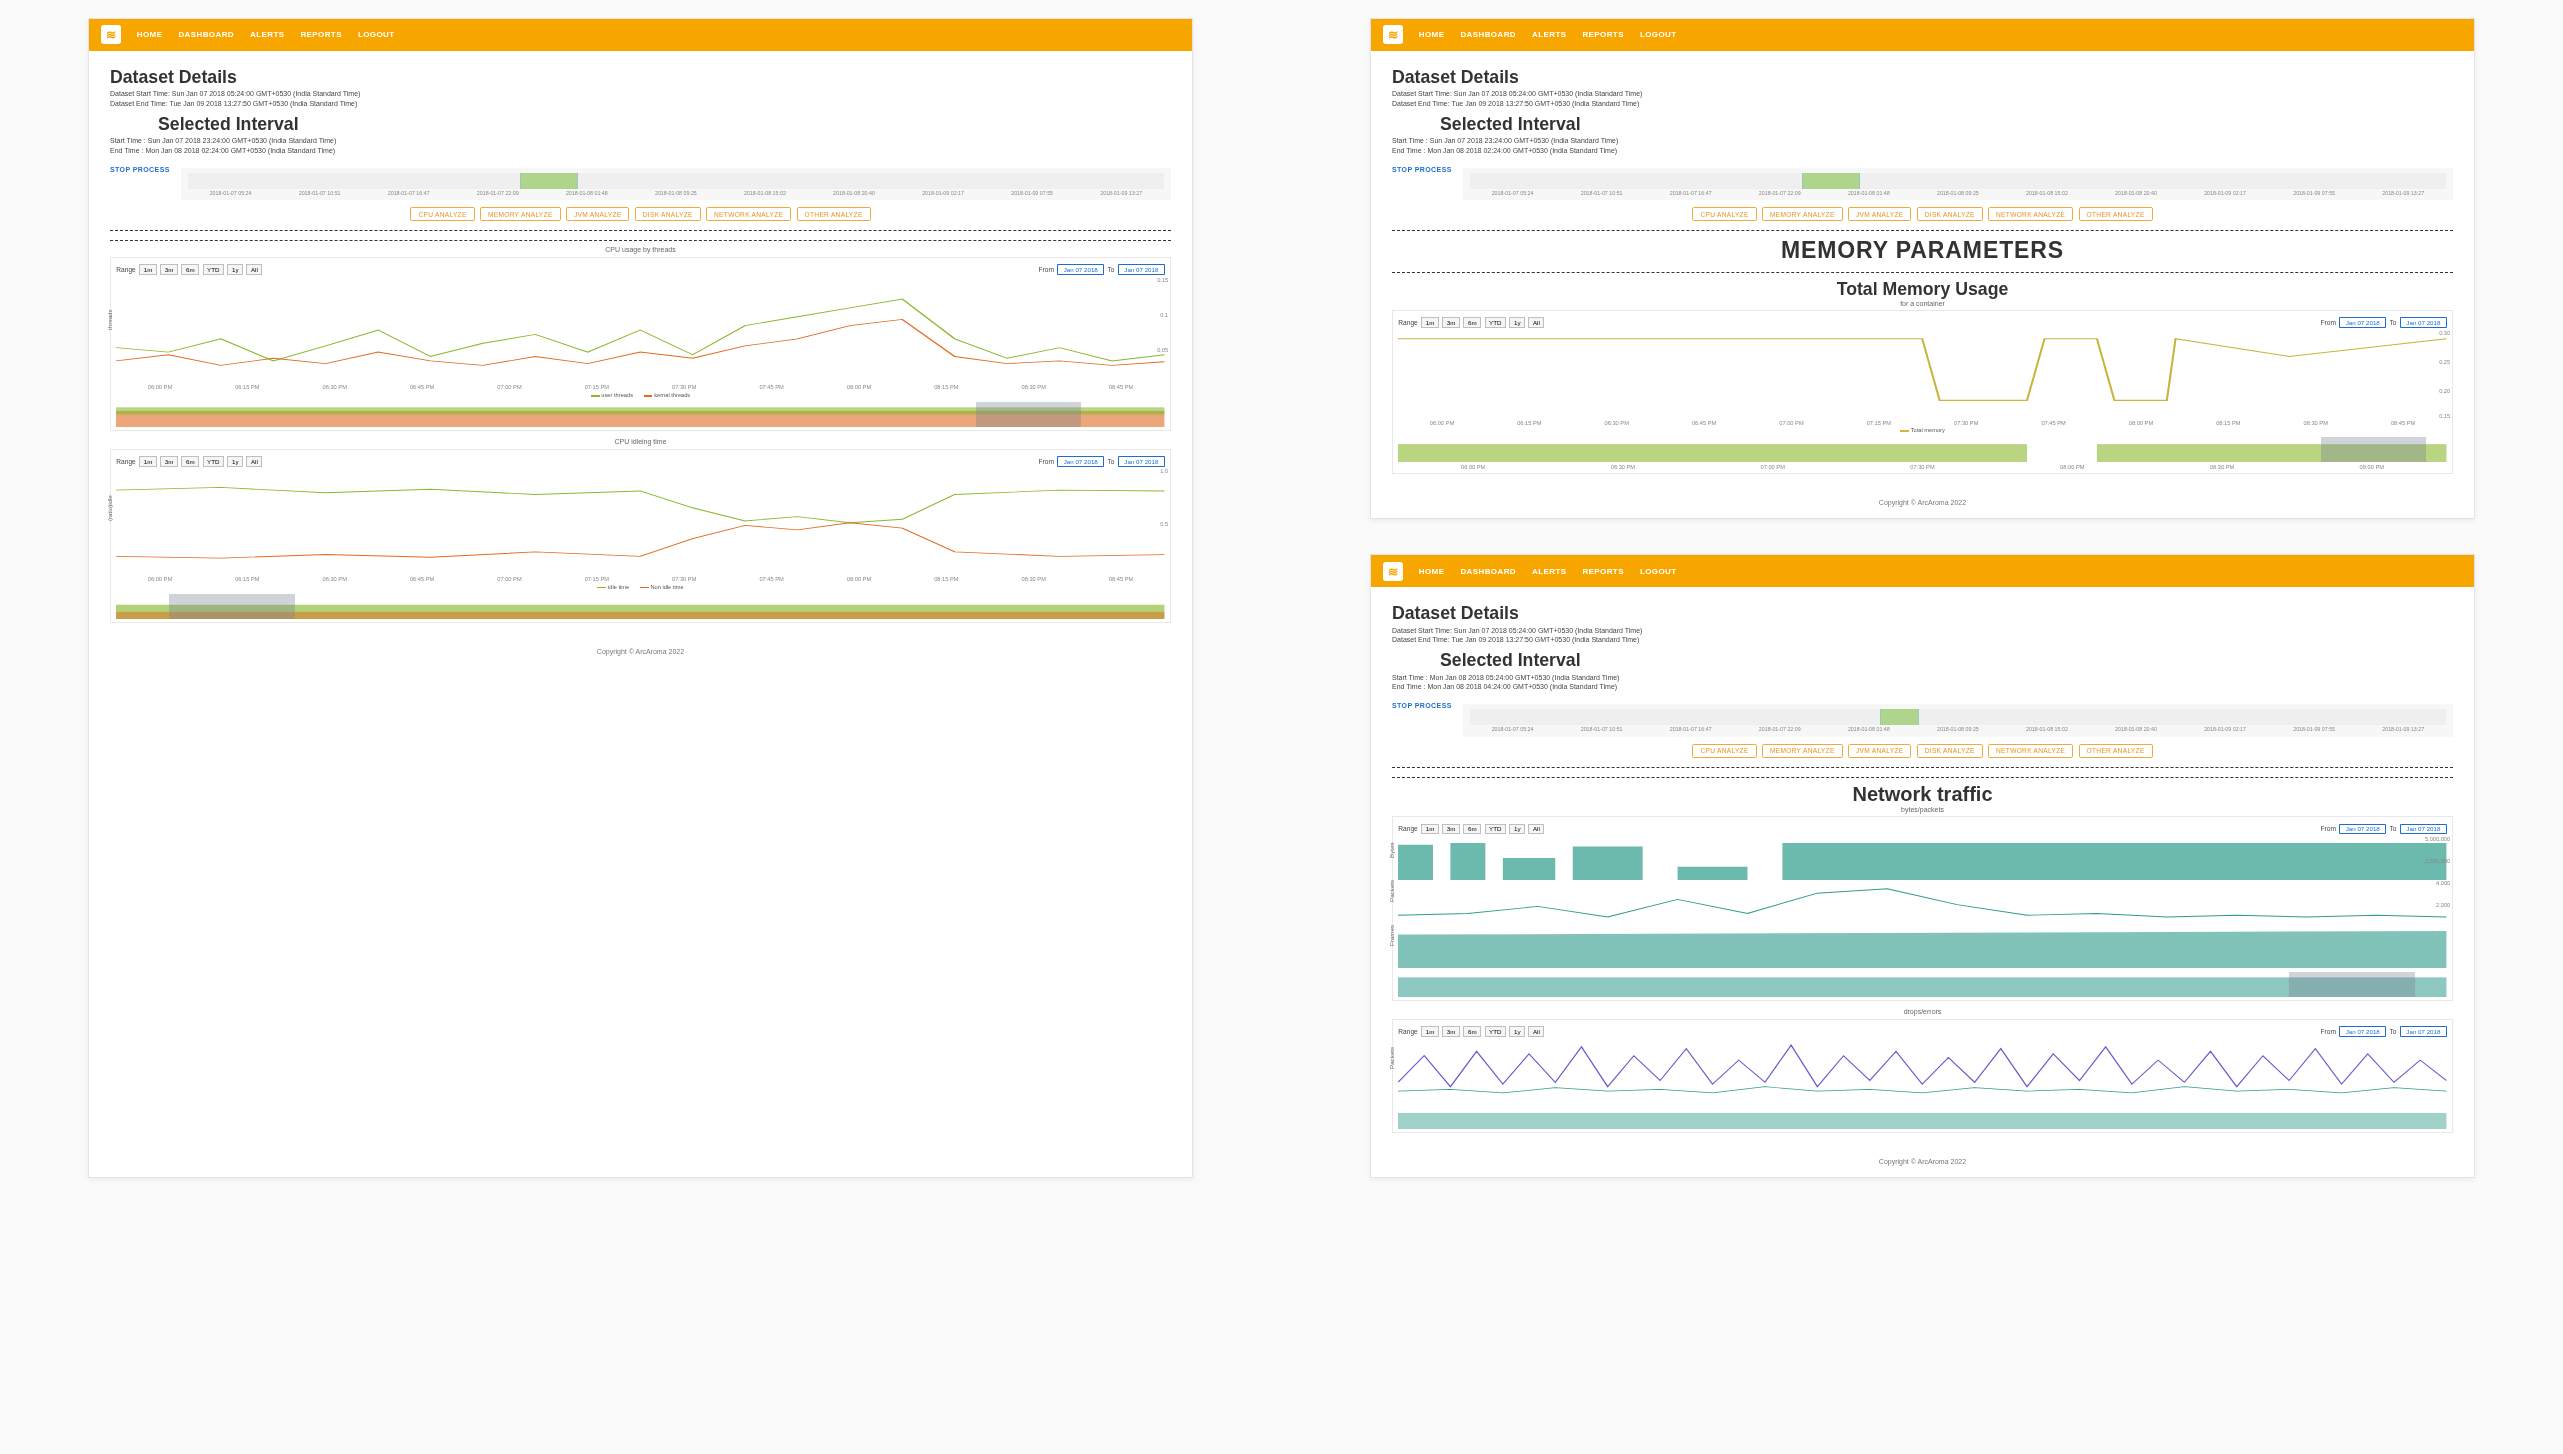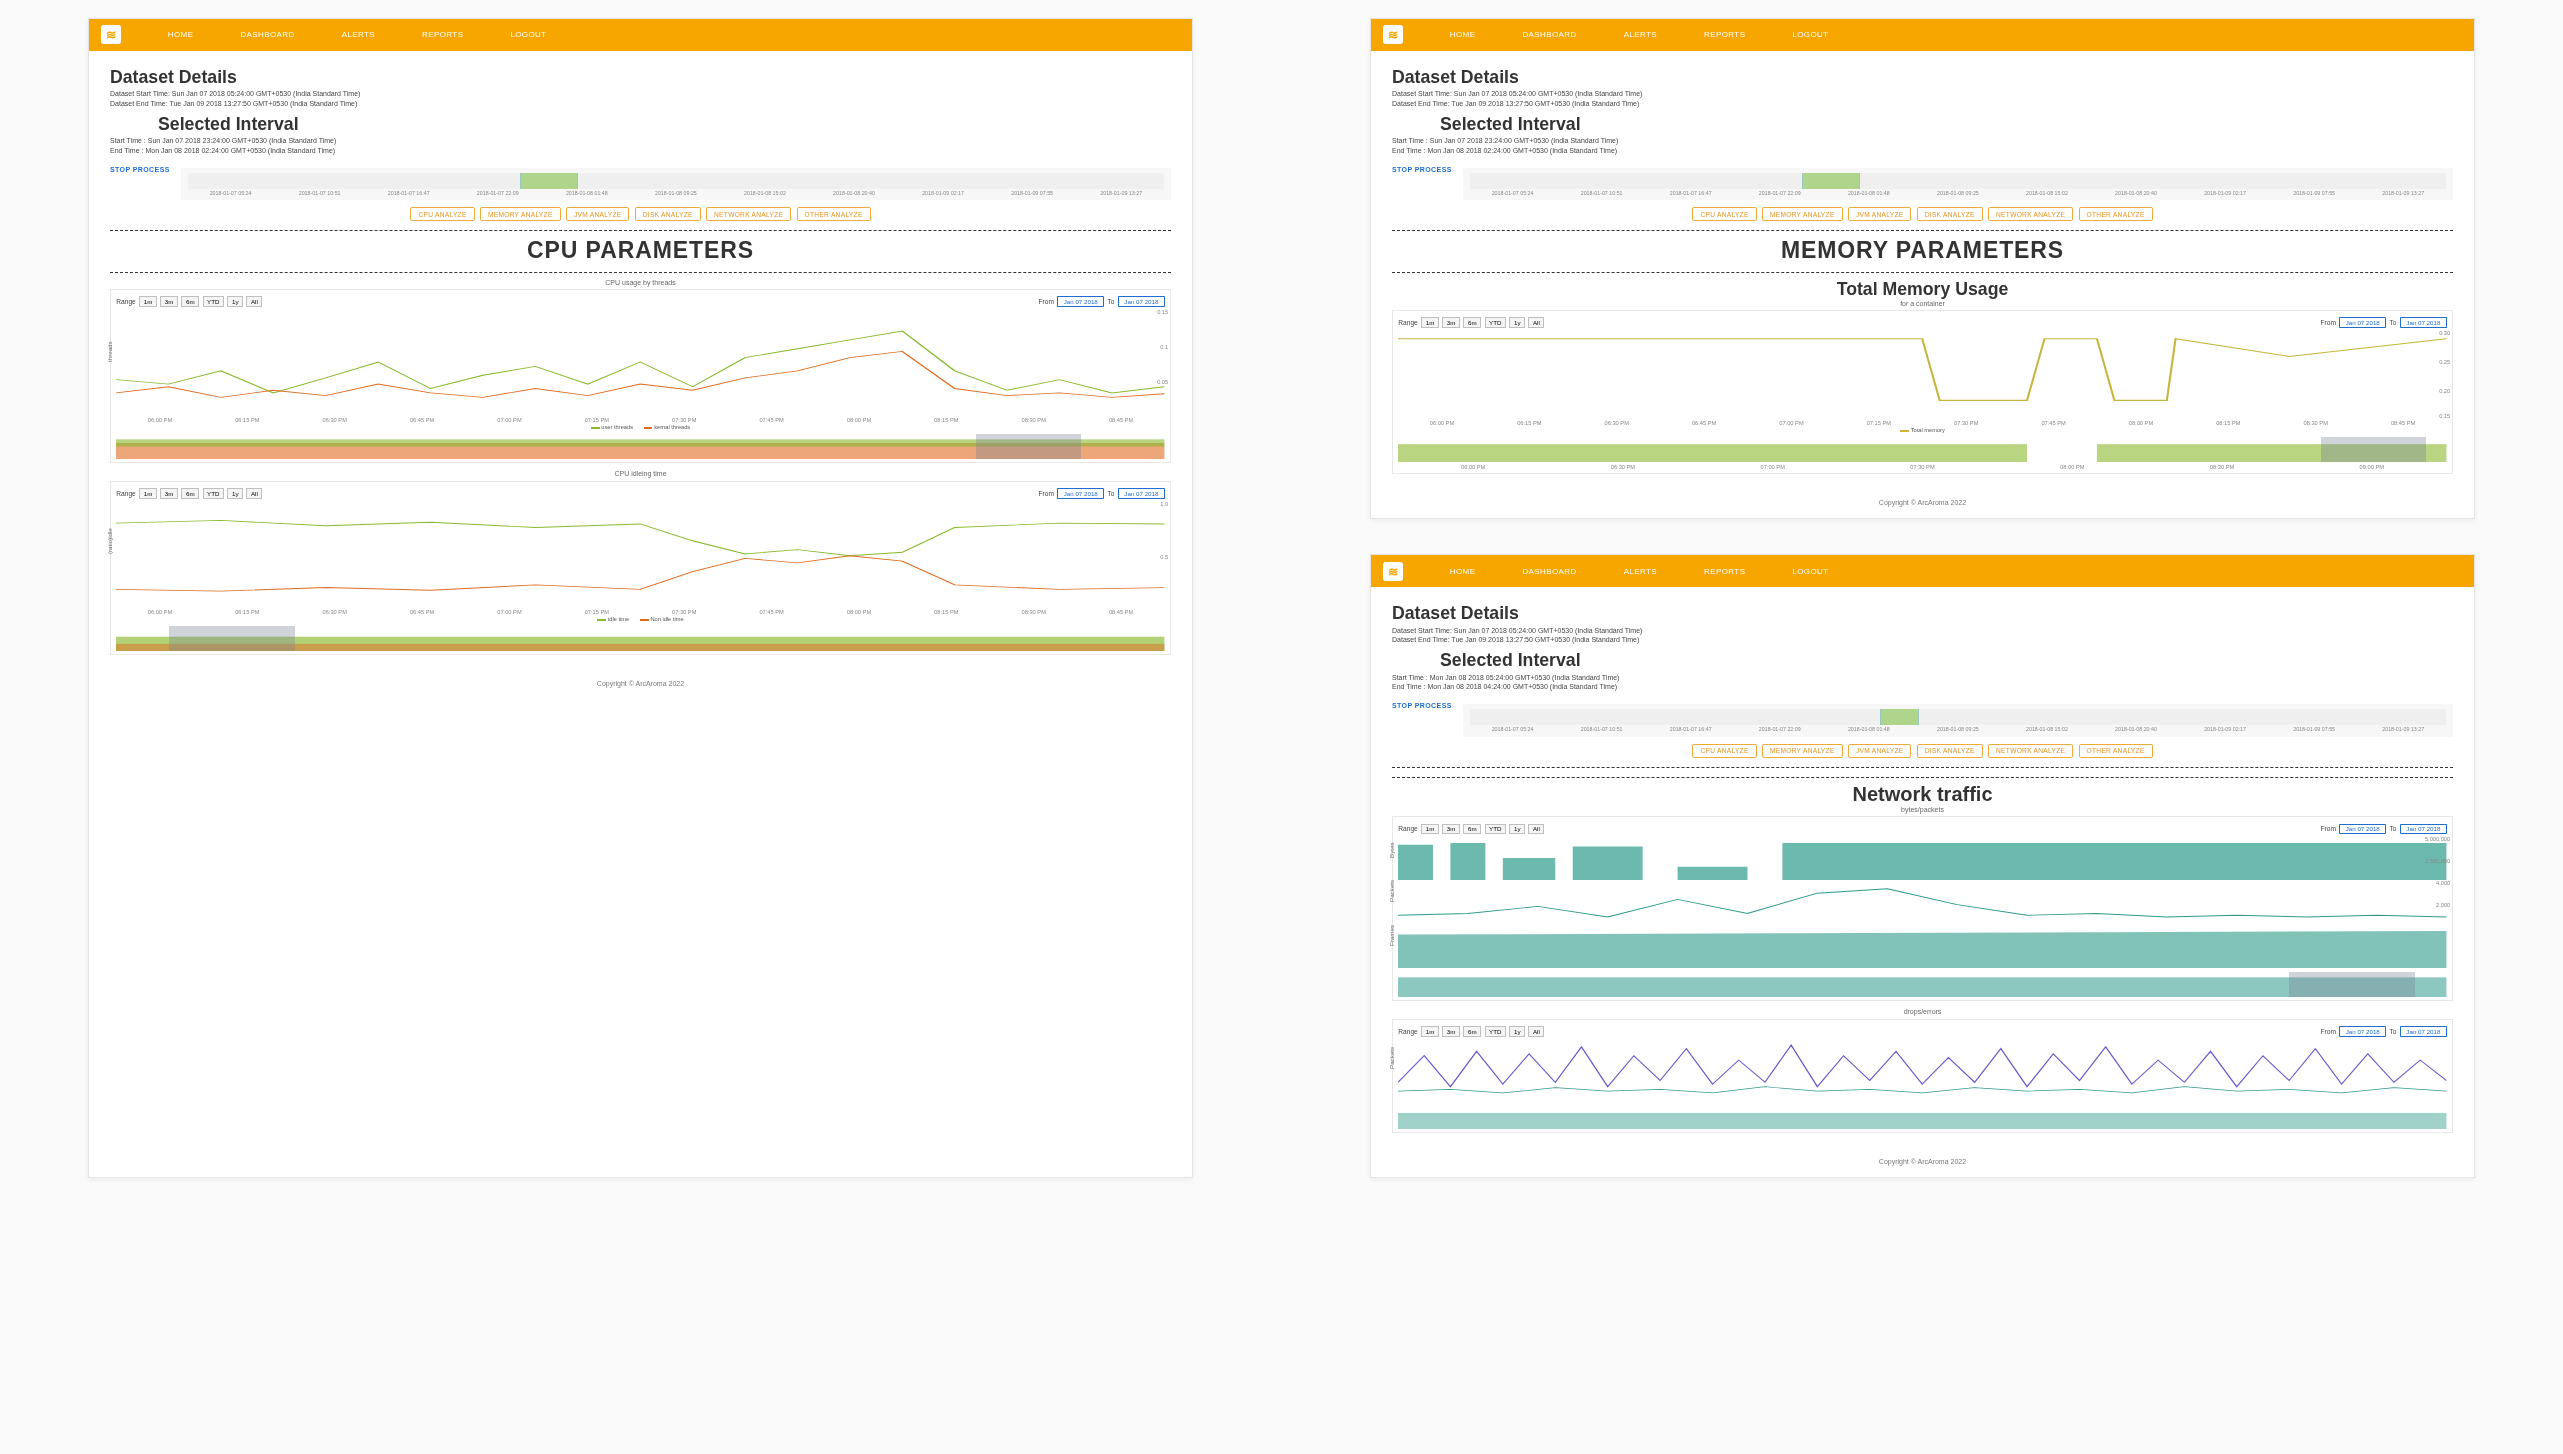--- a/index.html
+++ b/index.html
@@ -4,21 +4,21 @@
 <style>
   * { box-sizing: border-box; margin: 0; padding: 0; }
   body { background: #fafafa; font-family: Arial, Helvetica, sans-serif; font-size: 10.6px; color: #333; }
   .stage { display: grid; grid-template-columns: 1fr 1fr; grid-template-rows: auto auto; gap: 35px 177px; padding: 17.7px 88px; }
   .panel { background: #fff; border: 0.9px solid #e4e4e4; box-shadow: 0 1.8px 5.3px rgba(0,0,0,0.06); }
   .panel.left { grid-row: 1 / span 2; }
   .panel.right1 { grid-row: 1; }
   .panel.right2 { grid-row: 2; }
   .navbar { background: #f7a600; height: 32px; display: flex; align-items: center; padding: 0 12.4px; gap: 16px; }
   .logo { width: 19.4px; height: 19.4px; background: #fff; border-radius: 2.7px; display: inline-flex; align-items: center; justify-content: center; color: #f7a600; font-weight: bold; font-size: 12.4px; }
-  .nav-link { color: #fff; font-size: 8px; letter-spacing: 0.4px; font-weight: 400; cursor: pointer; margin-left: 31px; }
+  .nav-link { color: #fff; font-size: 8px; letter-spacing: 0.4px; font-weight: 700; cursor: pointer; }
   .body-inner { padding: 16px 21px 8.8px; }
   h2.ds-title { font-size: 17.7px; font-weight: 700; margin-bottom: 1.8px; }
   .meta-line { font-size: 7px; color: #444; line-height: 1.35; }
   h2.sel-title { font-size: 17.7px; font-weight: 700; margin-top: 5.3px; margin-bottom: 1.8px; margin-left: 48px; }
   .timeline-wrap { background: #f7f7f7; margin-top: 8.8px; padding: 5.3px 7px 3.5px; position: relative; }
   .timeline-track { height: 16px; background: #efefef; position: relative; margin-bottom: 1.8px; }
   .timeline-sel { position: absolute; top: 0; bottom: 0; background: #7bbf3a; opacity: .55; border-left: 1.8px solid #5a9; border-right: 1.8px solid #5a9; }
   .timeline-ticks { display: flex; justify-content: space-between; gap: 3.5px; }
   .timeline-tick { font-size: 5.3px; color: #888; text-align: center; line-height: 1.1; flex: 1; }
   .stopproc-row { display: flex; align-items: flex-start; gap: 8.8px; margin-top: 3.5px; }
@@ -97,21 +97,20 @@
       <div class="analyze-btns">
         <button class="abtn">CPU ANALYZE</button>
         <button class="abtn">MEMORY ANALYZE</button>
         <button class="abtn">JVM ANALYZE</button>
         <button class="abtn">DISK ANALYZE</button>
         <button class="abtn">NETWORK ANALYZE</button>
         <button class="abtn">OTHER ANALYZE</button>
       </div>
 
       <hr class="dashed">
-      <div class="param-title">CPU PARAMETERS</div>
       <hr class="dashed">
 
       <div class="chart-sub">CPU usage by threads</div>
       <div class="chart-box">
         <div class="range-row">
           <span>Range</span>
           <button class="tiny-btn">1m</button>
           <button class="tiny-btn">3m</button>
           <button class="tiny-btn">6m</button>
           <button class="tiny-btn">YTD</button>

